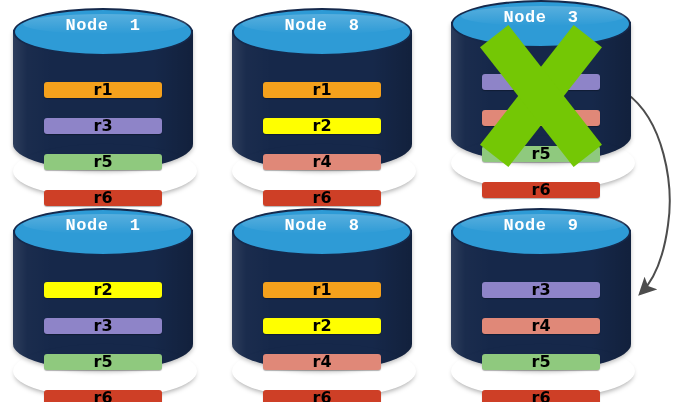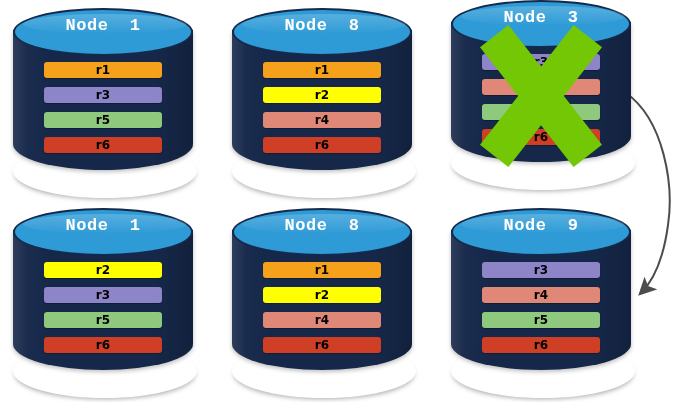--- a/index.html
+++ b/index.html
@@ -113,25 +113,26 @@
     top: 54px;
     width: 118px;
   }
 
   .bar {
     position: relative;
     height: 16px;
     margin-bottom: 9px;
     border-radius: 3px;
     color: #000000;
-    font-size: 12px;
+    font-size: 16px;
     font-weight: bold;
     line-height: 16px;
     text-align: center;
     box-shadow: 0 1px 1px rgba(0,0,0,0.30);
+    margin-top: 20px;
   }
   .bar:last-child { margin-bottom: 0; text-align: center; }
 
   
   .x-mark {
     position: absolute;
     left: 26px;
     top: 30px;
     width: 128px;
     height: 132px;

